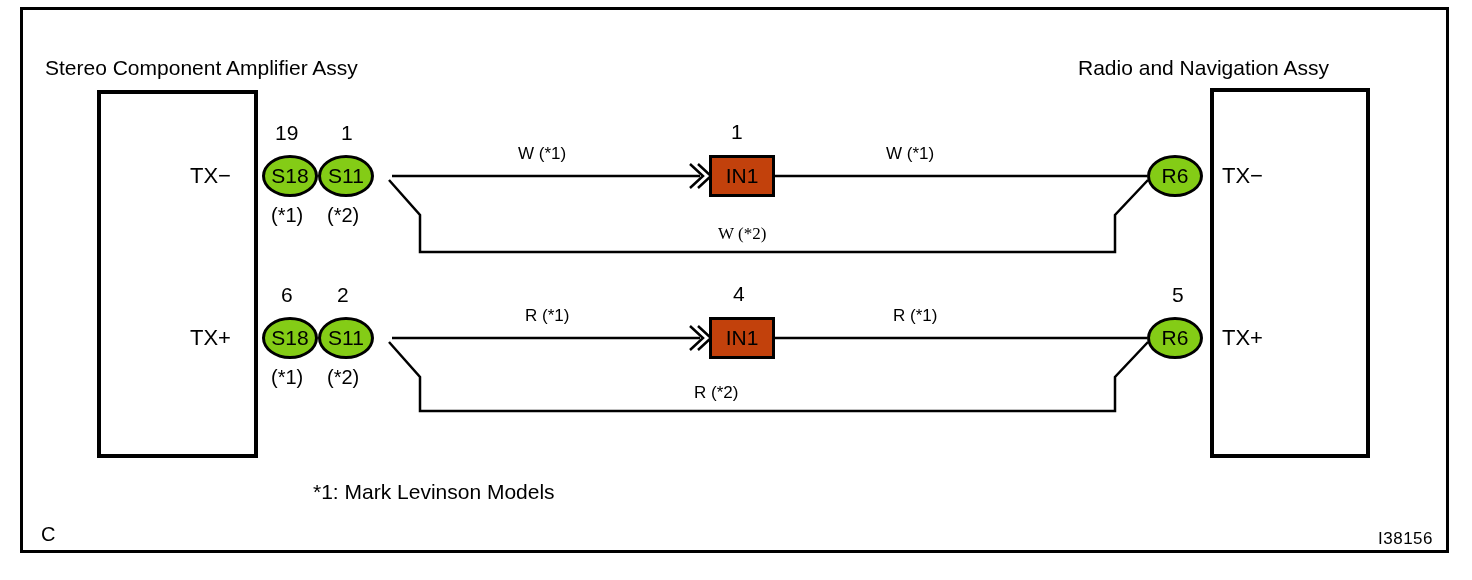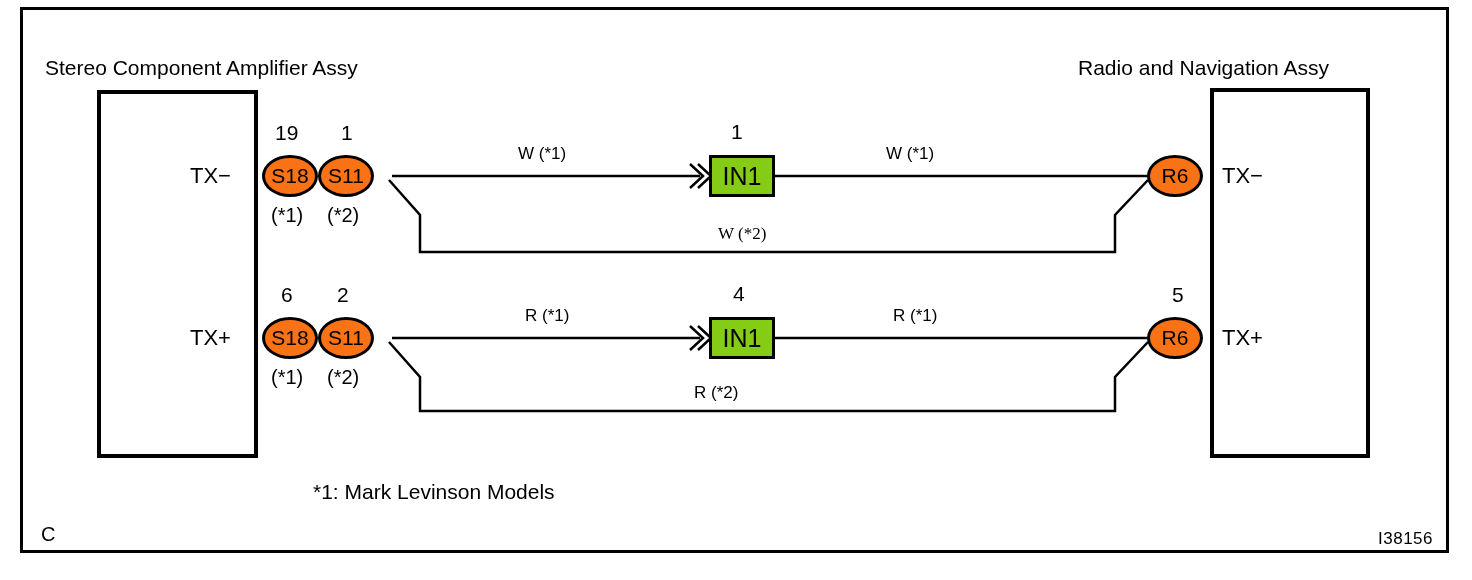--- a/index.html
+++ b/index.html
@@ -9,23 +9,23 @@
   .lbl{position:absolute;color:#000;white-space:nowrap;line-height:1;}
   .ttl{font-size:21px;}
   .pin{font-size:21px;}
   .note{font-size:20px;}
   .wirelbl{font-size:17px;}
   .port{font-size:22px;}
   .foot{font-size:21px;}
   .cmark{font-size:20px;}
   .code{font-size:17px;letter-spacing:.5px;}
   .box{position:absolute;border:4px solid #000;background:#fff;box-sizing:border-box;}
-  .inbox{position:absolute;border:3px solid #000;background:#84cc16;box-sizing:border-box;
-         display:flex;align-items:center;justify-content:center;font-size:25px;color:#000;}
-  .ell{position:absolute;border:3px solid #000;border-radius:50%;background:#f97316;box-sizing:border-box;
+  .inbox{position:absolute;border:3px solid #000;background:#c2410c;box-sizing:border-box;
+         display:flex;align-items:center;justify-content:center;font-size:21px;color:#000;}
+  .ell{position:absolute;border:3px solid #000;border-radius:50%;background:#84cc16;box-sizing:border-box;
        display:flex;align-items:center;justify-content:center;font-size:21px;color:#000;z-index:3;}
   svg.wires{position:absolute;left:0;top:0;width:1472px;height:580px;pointer-events:none;}
 </style>
 </head>
 <body>
 
 <div id="stage">
   <div id="frame"></div>
 
   <div class="lbl ttl" style="left:1078px;top:57px;">Radio and Navigation Assy</div>

